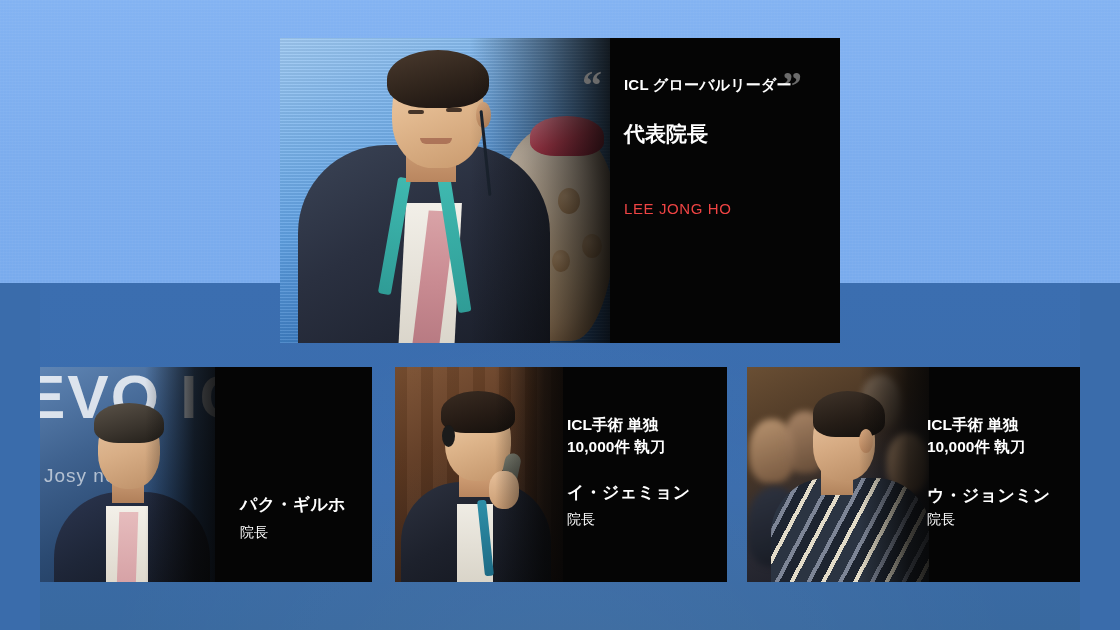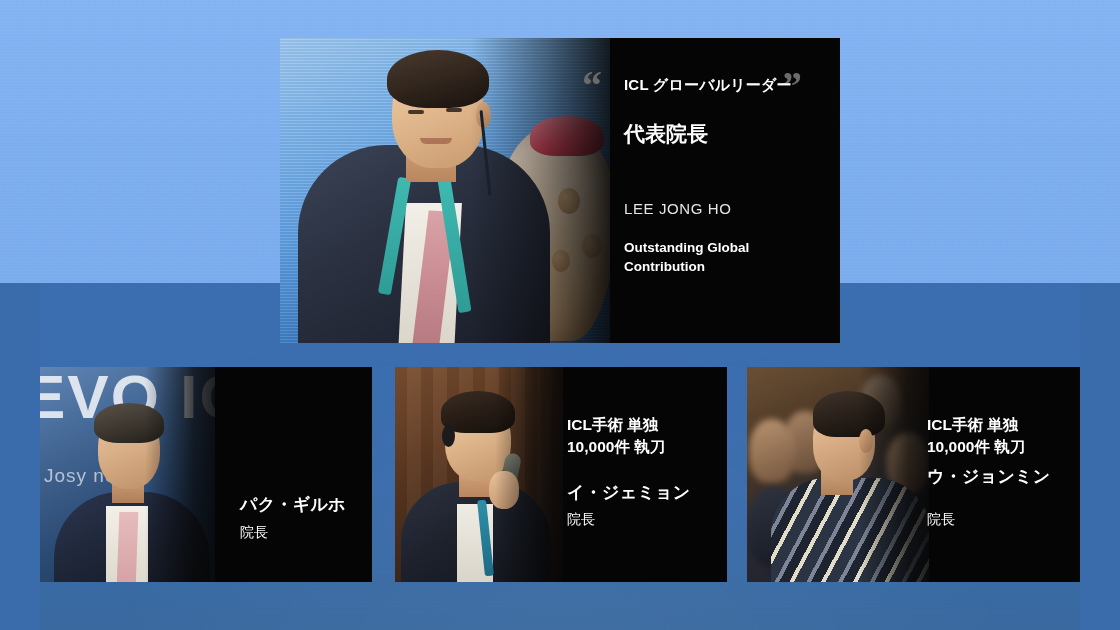--- a/index.html
+++ b/index.html
@@ -159,21 +159,21 @@
   .hero-title{
     position:absolute; left:24px; top:82px;
     font-size:21px; font-weight:700;
   }
   .hero-name{
     position:absolute; left:24px; top:116px;
     font-size:33px; font-weight:700; letter-spacing:1px; white-space:nowrap;
   }
   .hero-name-en{
     position:absolute; left:24px; top:162px;
-    font-size:15px; font-weight:400; color:#e5e5e5; letter-spacing:.6px;
+    font-size:15px; font-weight:400; color:#ef4444; letter-spacing:.6px;
   }
   .hero-award{
     position:absolute; left:24px; top:200px;
     font-size:13.5px; font-weight:700; line-height:1.42; max-width:200px;
   }
   .hero-sub{
     position:absolute; left:24px; top:244px;
     font-size:13px; font-weight:400; line-height:1.45; color:#ececec;
   }
 
@@ -293,21 +293,21 @@
   #card-0 .card-headline{ top:36px; }
   #card-1 .card-headline{ top:47px; }
   #card-2 .card-headline{ top:47px; }
 
   .card-name{
     position:absolute; left:0;
     font-size:17px; font-weight:700; letter-spacing:.3px; white-space:nowrap;
   }
   #card-0 .card-name{ top:126px; }
   #card-1 .card-name{ top:114px; }
-  #card-2 .card-name{ top:98px; }
+  #card-2 .card-name{ top:117px; }
 
   .card-role{
     position:absolute; left:0;
     font-size:14px; font-weight:400;
   }
   #card-0 .card-role{ top:157px; }
   #card-1 .card-role{ top:144px; }
   #card-2 .card-role{ top:144px; }
 </style>
 </head>
@@ -345,22 +345,20 @@
     <div class="hero-fade"></div>
 
     <div class="hero-text">
       <div class="quote-row">
         <span class="q-open">“</span>
         <span class="q-close">”</span>
       </div>
       <div class="hero-role">ICL グローバルリーダー</div>
       <div class="hero-title">代表院長</div>
       <div class="hero-name-en">LEE JONG HO</div>
-      <div class="hero-award" style="white-space:pre-line">Outstanding Global
-Contribution</div>
     </div>
   </div>
 
   <div class="card" id="card-0">
     <div class="card-photo">
       <div class="c0-bg"></div>
       <div class="c0-word">EVO IC</div>
 
       <div class="c0-word2">Josу  nce  T</div>
       <div class="c0-body"></div>

